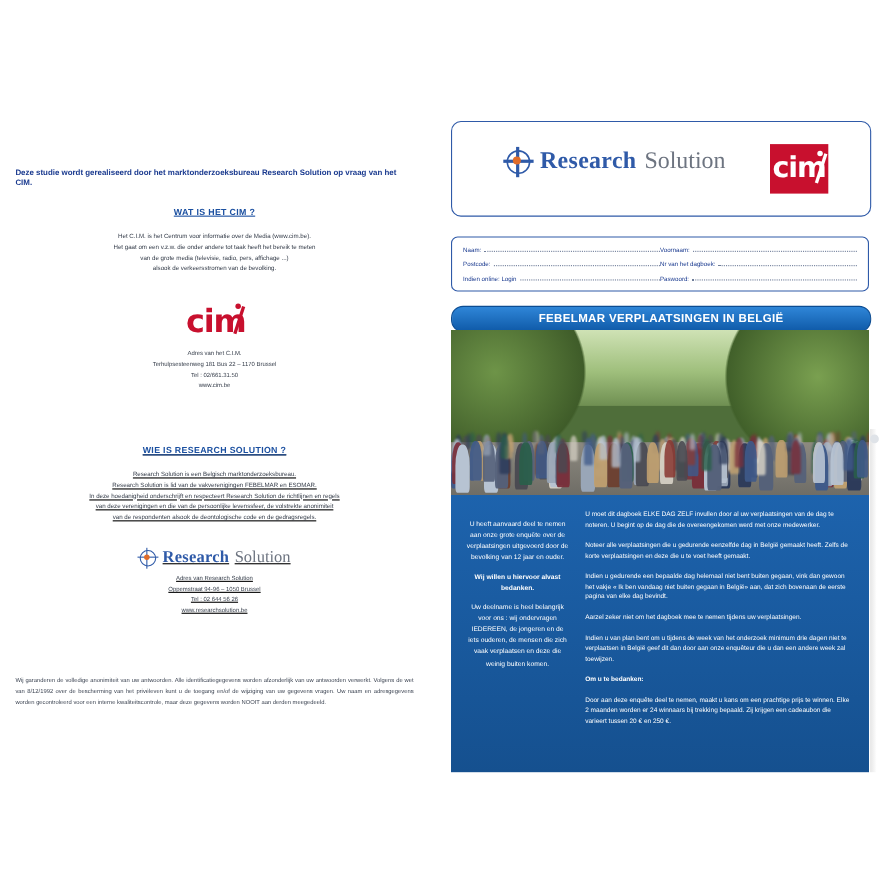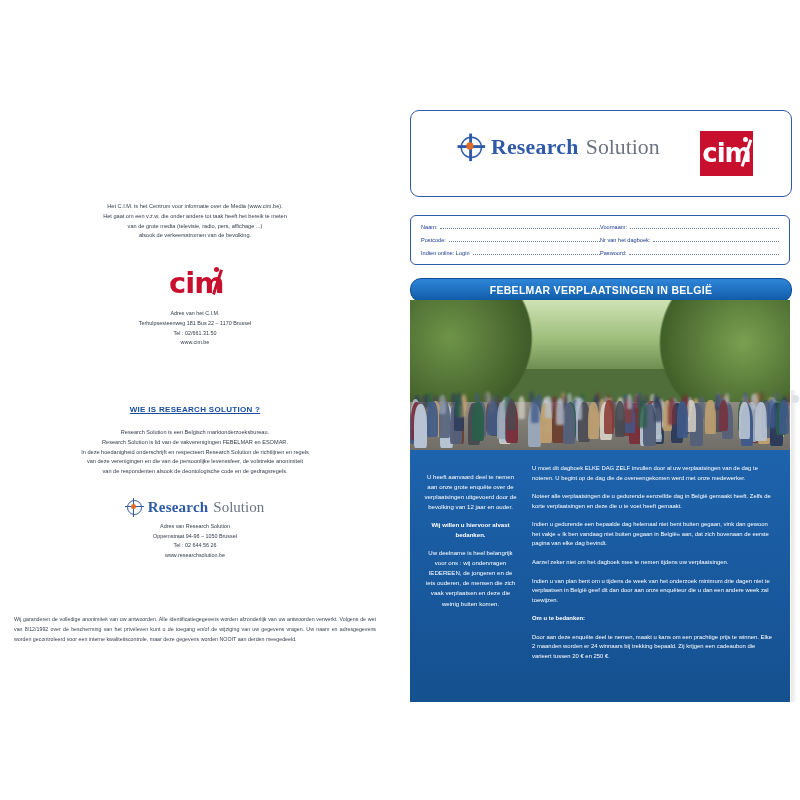--- a/index.html
+++ b/index.html
@@ -101,20 +101,21 @@
     color: #333b48;
     line-height: 1.8;
     margin-top: 6px;
   }
 
   .block-rs {
     position: absolute;
     left: 20px;
     top: 295px;
     width: 350px;
+    text-decoration: underline;
   }
   .block-rs .body-text { margin-top: 14px; }
 
   
   .rs-logo {
     display: flex;
     align-items: center;
     justify-content: center;
     gap: 5px;
     margin-top: 22px;
@@ -377,22 +378,24 @@
     width: 8px; height: 8px;
     border-radius: 50%;
     background: #dfe3e8;
   }
 </style>
 </head>
 <body>
 
 <div class="left-page">
 
+  <div class="intro-line">Deze studie wordt gerealiseerd door het marktonderzoeksbureau Research Solution op vraag van het CIM.</div>
 
   <div class="block-cim">
+    <div class="sec-title">WAT IS HET CIM ?</div>
     <div class="body-text" style="white-space: pre-line;">Het C.I.M. is het Centrum voor informatie over de Media (www.cim.be).
 Het gaat om een v.z.w. die onder andere tot taak heeft het bereik te meten
 van de grote media (televisie, radio, pers, affichage ...)
 alsook de verkeersstromen van de bevolking.</div>
 
     <div class="cim-logo">
       <div class="cim-text">cim</div>
       <div class="cim-slash"></div>
       <div class="cim-dot"></div>
     </div>

